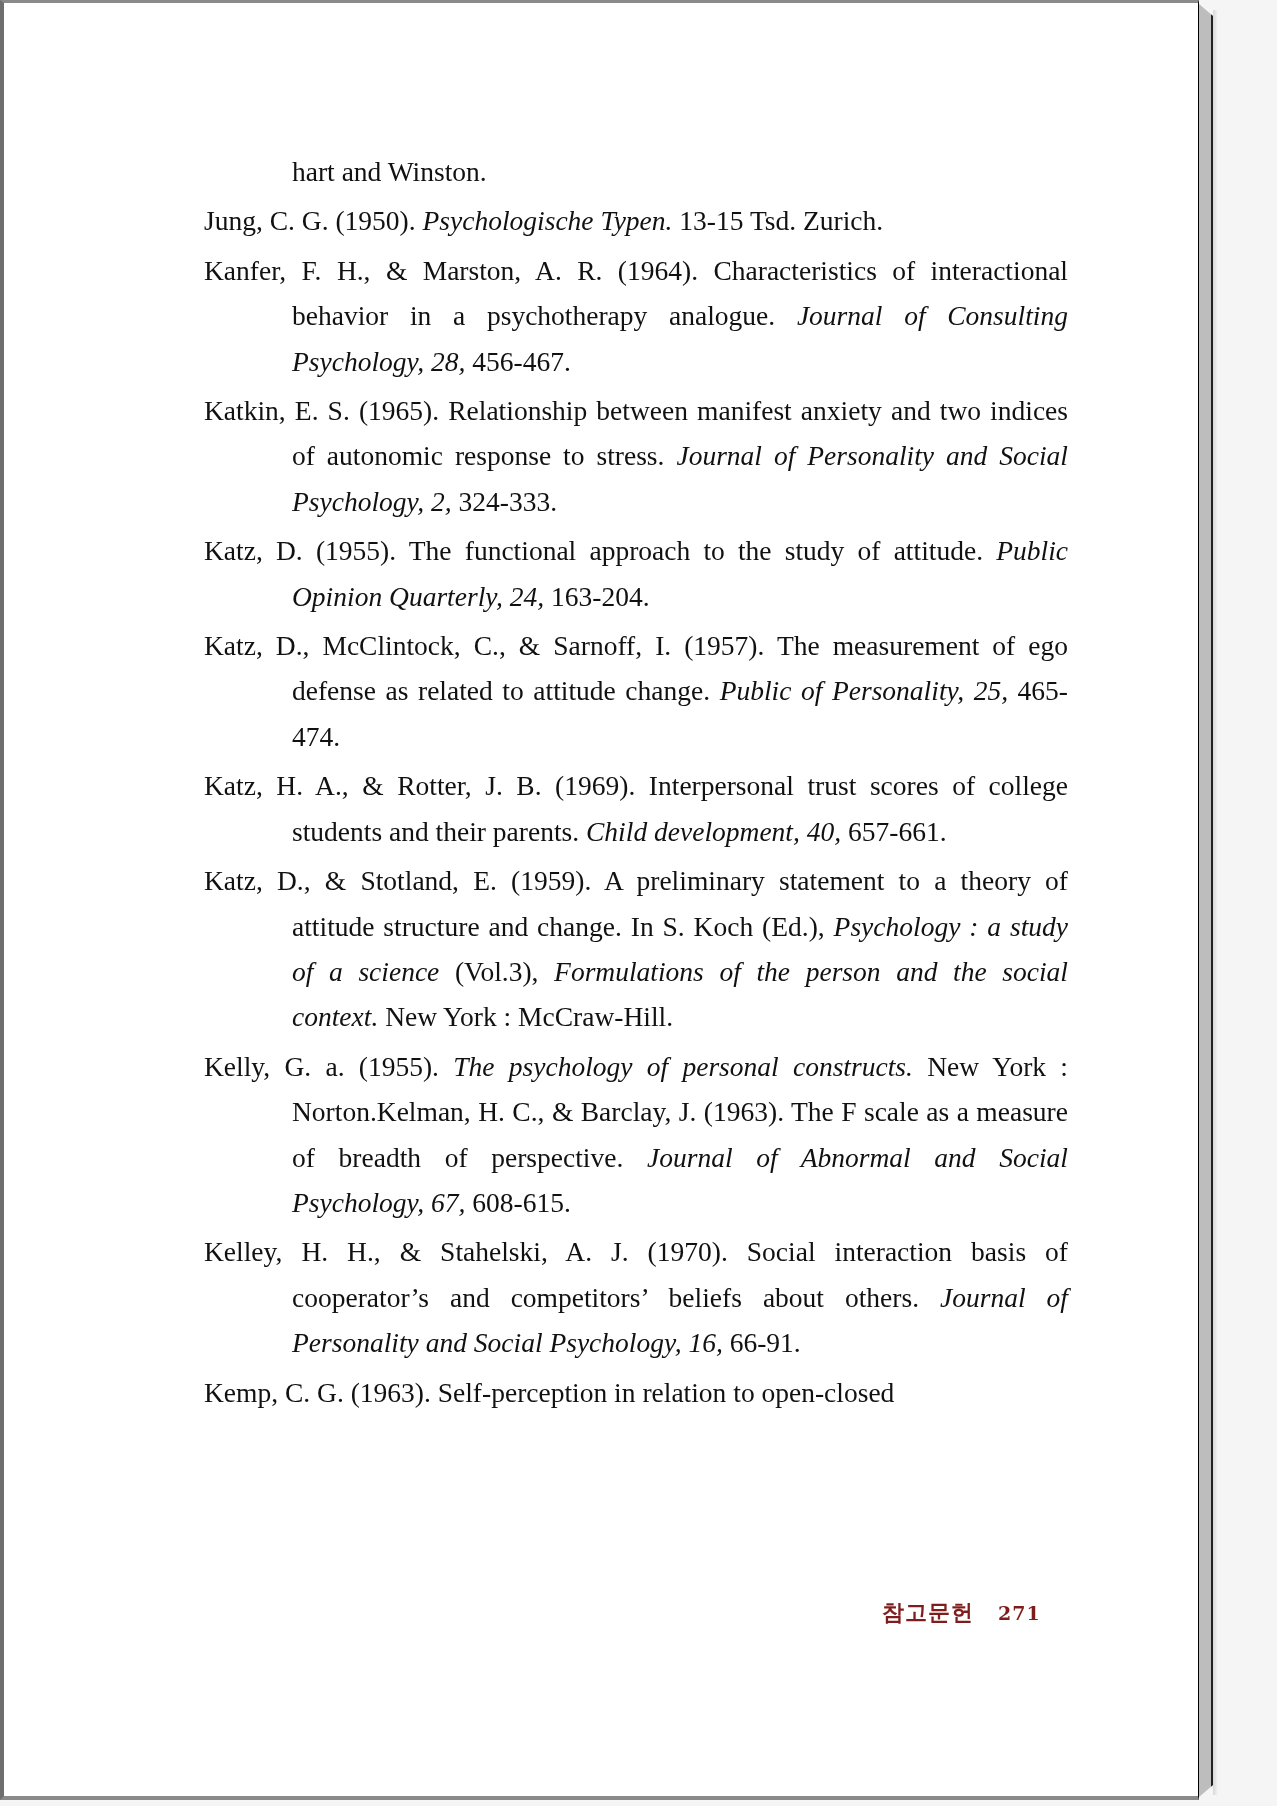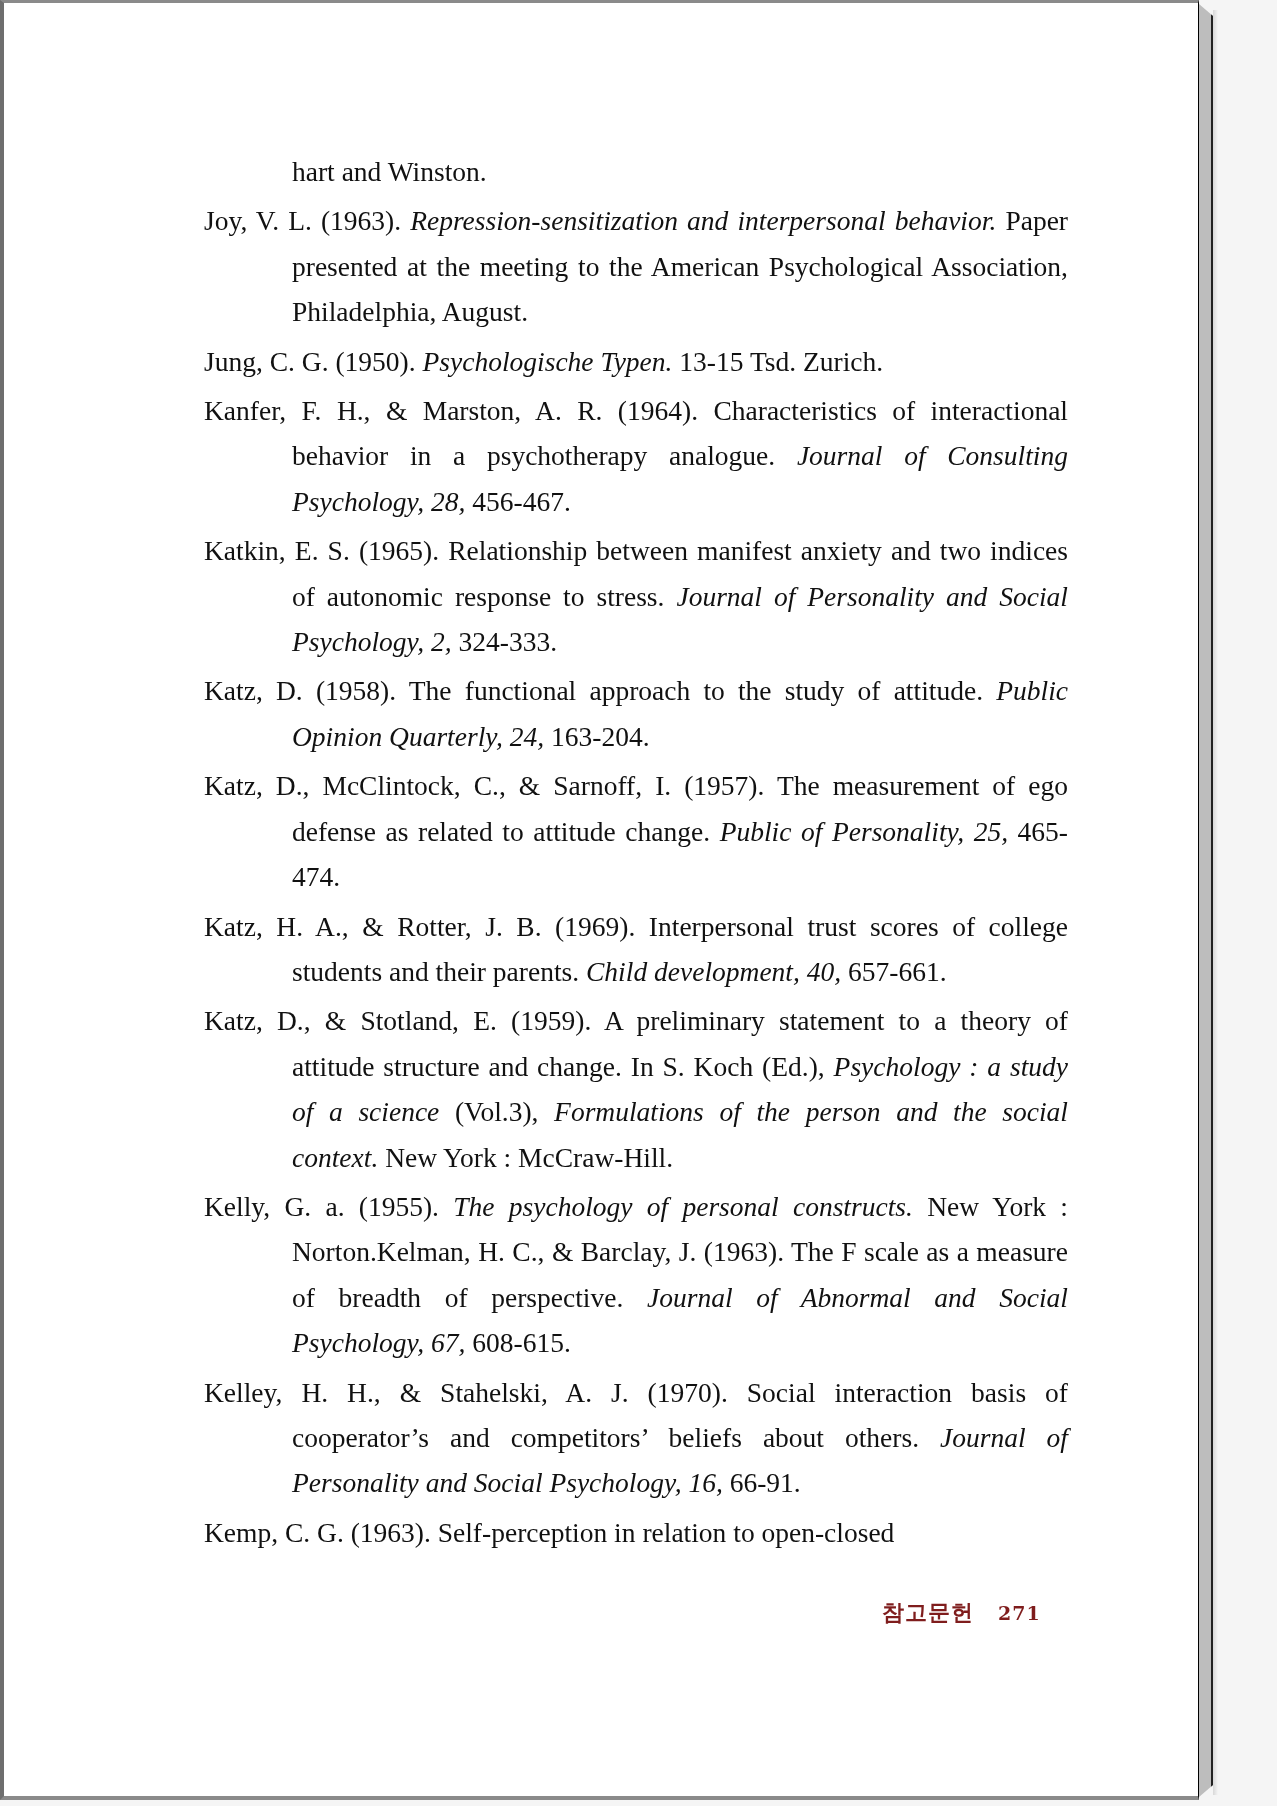--- a/index.html
+++ b/index.html
@@ -57,25 +57,24 @@
   }
   .footer .pg { margin-left: 24px; font-family: "DejaVu Serif", serif; font-size: 19px; }
 </style>
 </head>
 <body>
 
 <div class="page-frame">
   <div class="content">
     <p class="ref cont">hart and Winston.</p>
     <div id="refs">
-        <p class="ref"><span>Joy, V. L. (1963). </span><i>Repression-sensitization and interpersonal behavior.</i><span> Paper presented at the meeting to the American Psychological Association, Philadelphia, August.</span></p>
         <p class="ref"><span>Jung, C. G. (1950). </span><i>Psychologische Typen.</i><span> 13-15 Tsd. Zurich.</span></p>
         <p class="ref"><span>Kanfer, F. H., &amp; Marston, A. R. (1964). Characteristics of interactional behavior in a psychotherapy analogue. </span><i>Journal of Consulting Psychology, 28,</i><span> 456-467.</span></p>
         <p class="ref"><span>Katkin, E. S. (1965). Relationship between manifest anxiety and two indices of autonomic response to stress. </span><i>Journal of Personality and Social Psychology, 2,</i><span> 324-333.</span></p>
-        <p class="ref"><span>Katz, D. (1958). The functional approach to the study of attitude. </span><i>Public Opinion Quarterly, 24,</i><span> 163-204.</span></p>
+        <p class="ref"><span>Katz, D. (1955). The functional approach to the study of attitude. </span><i>Public Opinion Quarterly, 24,</i><span> 163-204.</span></p>
         <p class="ref"><span>Katz, D., McClintock, C., &amp; Sarnoff, I. (1957). The measurement of ego defense as related to attitude change. </span><i>Public of Personality, 25,</i><span> 465-474.</span></p>
         <p class="ref"><span>Katz, H. A., &amp; Rotter, J. B. (1969). Interpersonal trust scores of college students and their parents. </span><i>Child development, 40,</i><span> 657-661.</span></p>
         <p class="ref"><span>Katz, D., &amp; Stotland, E. (1959). A preliminary statement to a theory of attitude structure and change. In S. Koch (Ed.), </span><i>Psychology : a study of a science</i><span> (Vol.3), </span><i>Formulations of the person and the social context.</i><span> New York : McCraw-Hill.</span></p>
         <p class="ref"><span>Kelly, G. a. (1955). </span><i>The psychology of personal constructs.</i><span> New York : Norton.Kelman, H. C., &amp; Barclay, J. (1963). The F scale as a measure of breadth of perspective. </span><i>Journal of Abnormal and Social Psychology, 67,</i><span> 608-615.</span></p>
         <p class="ref"><span>Kelley, H. H., &amp; Stahelski, A. J. (1970). Social interaction basis of cooperator’s and competitors’ beliefs about others. </span><i>Journal of Personality and Social Psychology, 16,</i><span> 66-91.</span></p>
         <p class="ref"><span>Kemp, C. G. (1963). Self-perception in relation to open-closed</span></p>
       </div>
   </div>
   <div class="footer">
     <span>참고문헌</span><span class="pg">271</span>

